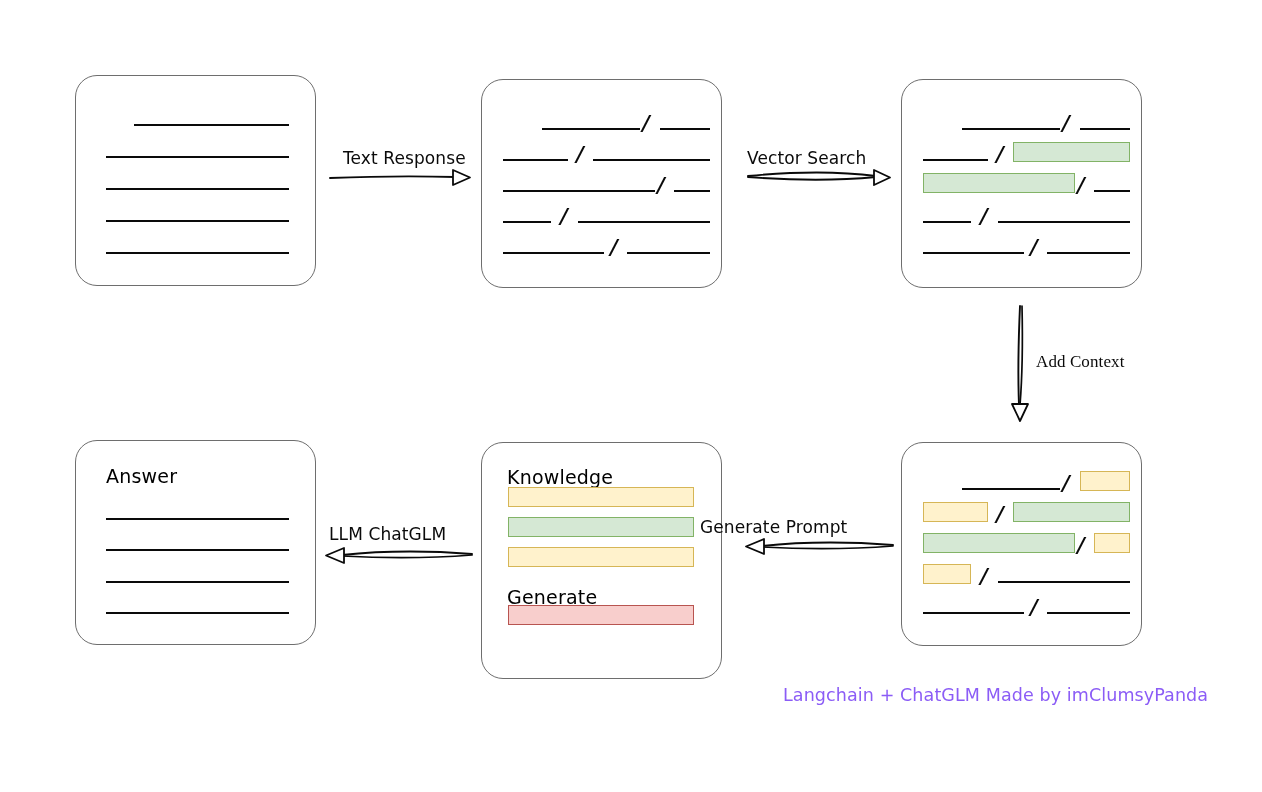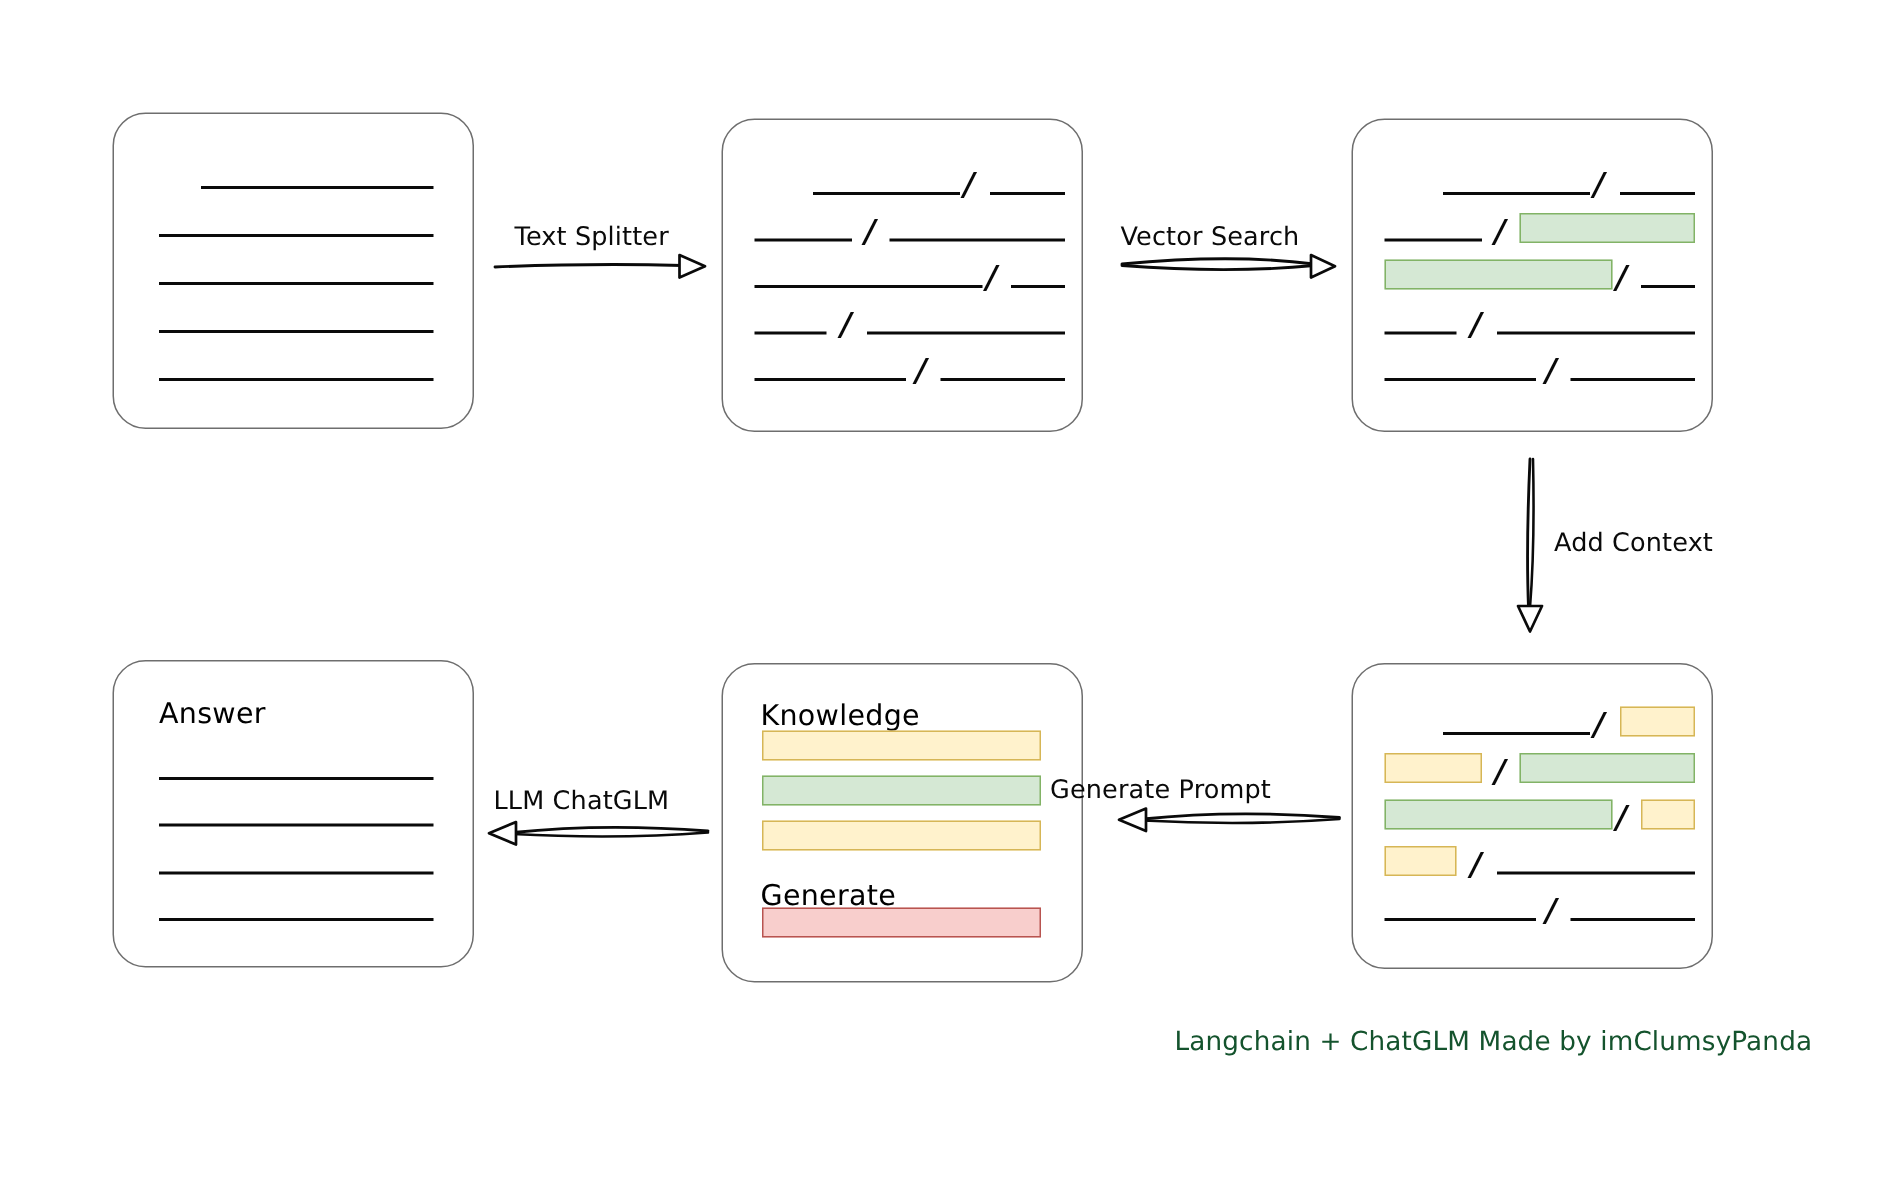--- a/index.html
+++ b/index.html
@@ -60,21 +60,21 @@
     font-family: "DejaVu Sans", sans-serif;
     font-size: 17px;
     color: #0a0a0a;
     white-space: nowrap;
     letter-spacing: 0.1px;
   }
   .footer {
     position: absolute;
     font-family: "DejaVu Sans", sans-serif;
     font-size: 17.5px;
-    color: #14532d;
+    color: #8b5cf6;
     white-space: nowrap;
     letter-spacing: 0.1px;
   }
   svg.arrows {
     position: absolute;
     left: 0; top: 0;
     width: 1262px;
     height: 792px;
     pointer-events: none;
     overflow: visible;
@@ -169,38 +169,38 @@
         <div class="chip" style="left: 21px; top: 90px; width: 152px; height: 20px; background: rgb(213, 232, 212); border-color: rgb(130, 179, 102);"></div>
         <div class="slash" style="left: 175px; top: 91px;">/</div>
         <div class="chip" style="left: 192px; top: 90px; width: 36px; height: 20px; background: rgb(255, 242, 204); border-color: rgb(214, 182, 86);"></div>
         <div class="chip" style="left: 21px; top: 121px; width: 48px; height: 20px; background: rgb(255, 242, 204); border-color: rgb(214, 182, 86);"></div>
         <div class="slash" style="left: 78px; top: 122px;">/</div>
         <div class="rule" style="left: 96px; top: 138px; width: 132px; background: rgb(10, 10, 10);"></div>
         <div class="rule" style="left: 21px; top: 169px; width: 101px; background: rgb(10, 10, 10);"></div>
         <div class="slash" style="left: 128px; top: 153px;">/</div>
         <div class="rule" style="left: 145px; top: 169px; width: 83px; background: rgb(10, 10, 10);"></div>
       </div>
-      <div class="node" style="left: 481px; top: 442px; width: 241px; height: 213px; border-color: rgb(110, 110, 110);">
+      <div class="node" style="left: 481px; top: 442px; width: 241px; height: 237px; border-color: rgb(110, 110, 110);">
         <div class="node-title" style="left: 25px; top: 23px;">Knowledge</div>
         <div class="node-title" style="left: 25px; top: 143px;">Generate</div>
         <div class="chip" style="left: 26px; top: 44px; width: 186px; height: 20px; background: rgb(255, 242, 204); border-color: rgb(214, 182, 86);"></div>
         <div class="chip" style="left: 26px; top: 74px; width: 186px; height: 20px; background: rgb(213, 232, 212); border-color: rgb(130, 179, 102);"></div>
         <div class="chip" style="left: 26px; top: 104px; width: 186px; height: 20px; background: rgb(255, 242, 204); border-color: rgb(214, 182, 86);"></div>
         <div class="chip" style="left: 26px; top: 162px; width: 186px; height: 20px; background: rgb(248, 206, 204); border-color: rgb(184, 84, 80);"></div>
       </div>
       <div class="node" style="left: 75px; top: 440px; width: 241px; height: 205px; border-color: rgb(110, 110, 110);">
         <div class="node-title" style="left: 30px; top: 24px;">Answer</div>
         <div class="rule" style="left: 30px; top: 77px; width: 183px; background: rgb(10, 10, 10);"></div>
         <div class="rule" style="left: 30px; top: 108px; width: 183px; background: rgb(10, 10, 10);"></div>
         <div class="rule" style="left: 30px; top: 140px; width: 183px; background: rgb(10, 10, 10);"></div>
         <div class="rule" style="left: 30px; top: 171px; width: 183px; background: rgb(10, 10, 10);"></div>
       </div>
     </div>
   <div id="labels-layer">
-      <div class="edge-label" style="left: 343px; top: 148px;">Text Splitter</div>
+      <div class="edge-label" style="left: 343px; top: 148px;">Text Response</div>
       <div class="edge-label" style="left: 747px; top: 148px;">Vector Search</div>
-      <div class="edge-label" style="left: 1036px; top: 352px;">Add Context</div>
+      <div class="edge-label" style="left: 1036px; top: 352px; font-family: Liberation Serif, serif;">Add Context</div>
       <div class="edge-label" style="left: 700px; top: 517px;">Generate Prompt</div>
       <div class="edge-label" style="left: 329px; top: 524px;">LLM ChatGLM</div>
     </div>
 
   <div class="footer" style="left:783px; top:685px;">Langchain + ChatGLM Made by imClumsyPanda</div>
 </div>
 
 </body></html>

